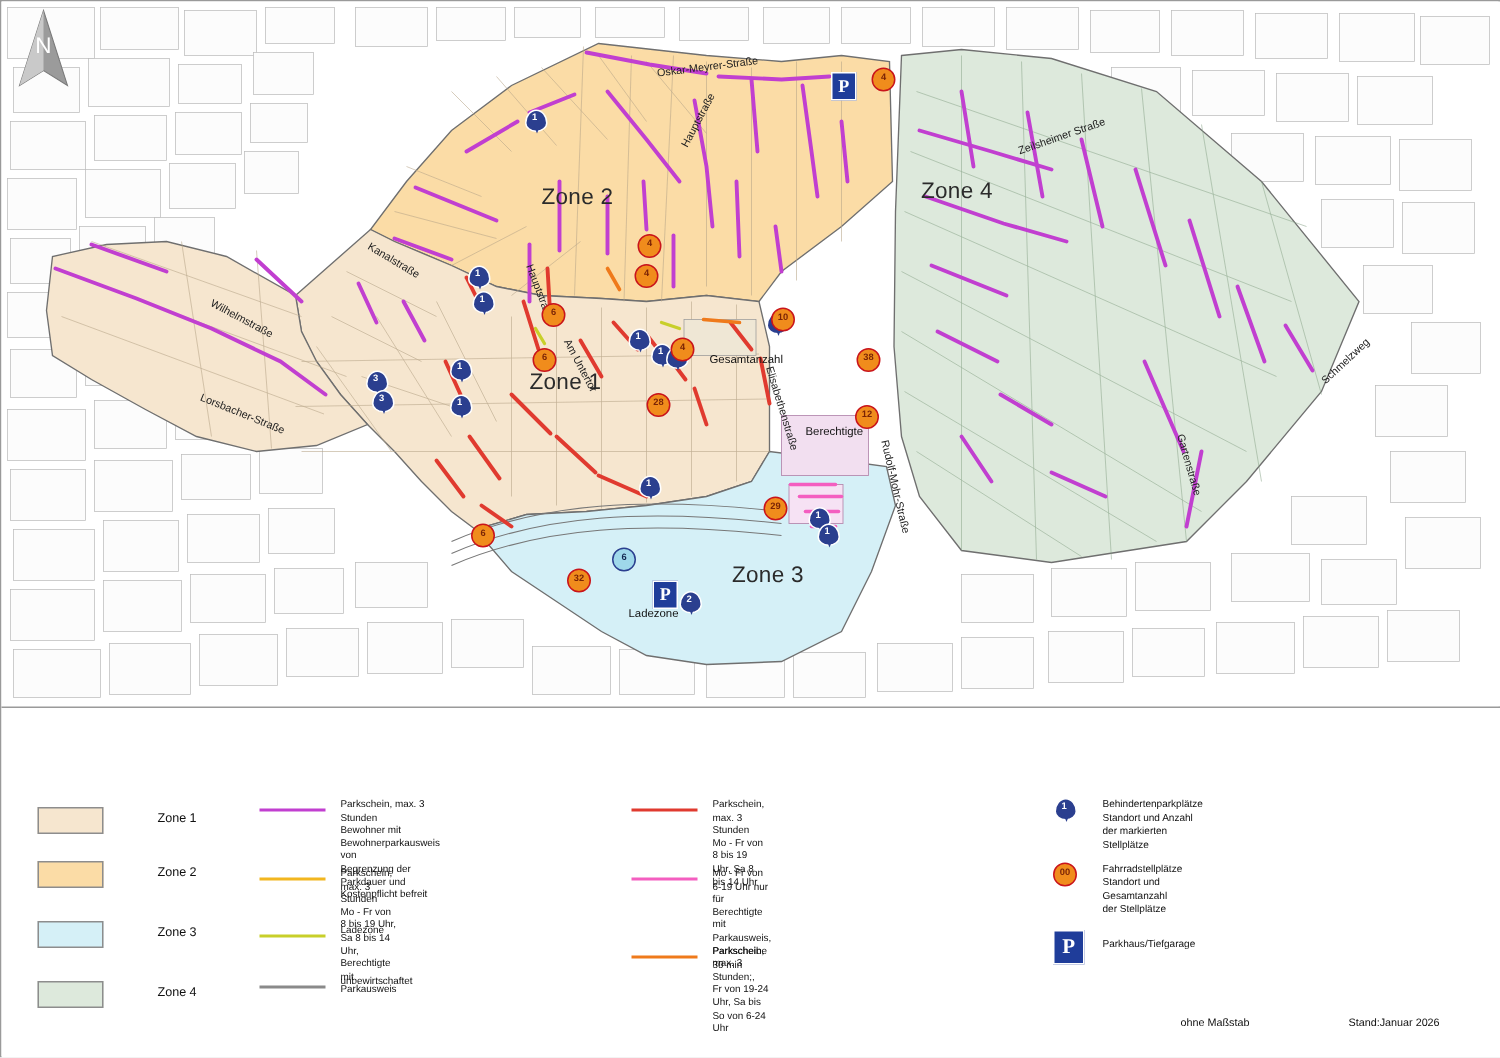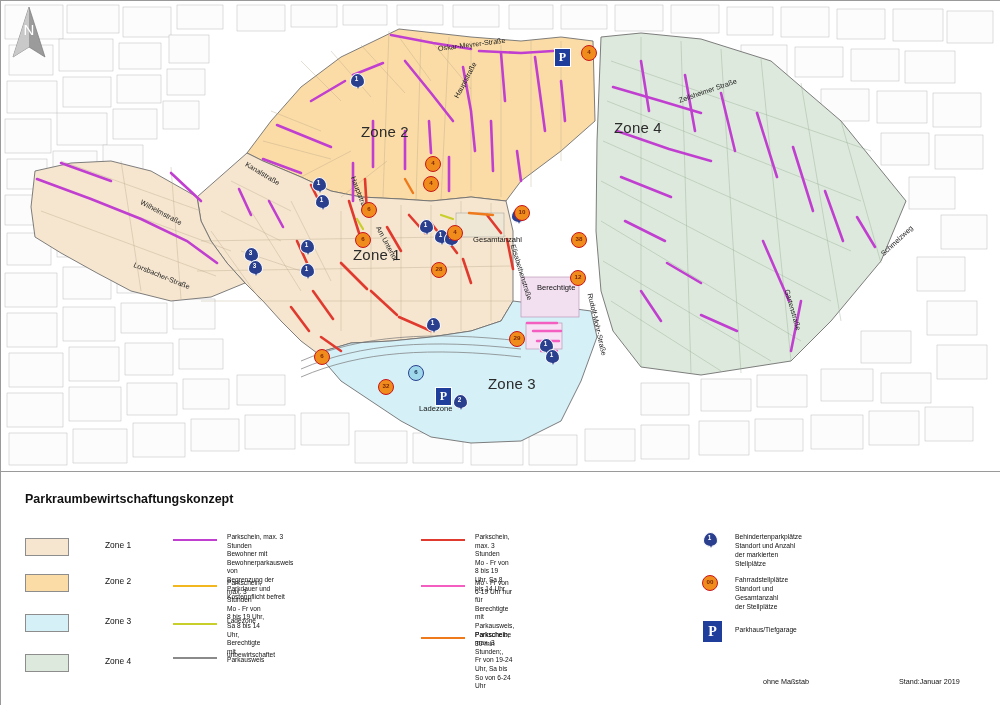--- a/index.html
+++ b/index.html
@@ -75,21 +75,21 @@
   .lg-zone-text{position:absolute;left:80px;top:2px;font-size:8.4px;color:#111;}
 
   .lg-col{position:absolute;}
   .lg-item{position:absolute;}
   .lg-line{position:absolute;left:0;top:5px;width:44px;height:0;border-top-width:2.2px;border-top-style:solid;}
   .lg-text{position:absolute;left:54px;top:-1px;font-size:6.6px;color:#111;line-height:8.6px;}
 
   .lg-icon-item{position:absolute;}
   .lg-icon-text{position:absolute;left:34px;top:0px;font-size:6.7px;color:#111;line-height:9px;}
 
-  #scale-note{position:absolute;left:762px;top:205px;font-size:7.2px;color:#111;}
+  #scale-note{position:absolute;left:786px;top:205px;font-size:7.2px;color:#111;}
   #date-note{position:absolute;left:898px;top:205px;font-size:7.2px;color:#111;}
 </style>
 </head>
 <body>
 
 <div id="page">
 
   <div id="map">
     <svg width="1000" height="470">
 
@@ -415,21 +415,20 @@
     <div class="phouse" style="left:434px;top:386px;">P</div>
 
     <svg id="compass" viewBox="0 0 56 62">
       <polygon points="28,6 44,56 28,46 12,56" fill="#9b9b9b" stroke="#7a7a7a" stroke-width="0.7"></polygon>
       <polygon points="28,6 28,46 12,56" fill="#c9c9c9"></polygon>
       <text x="28" y="34" text-anchor="middle" font-family="Liberation Sans, sans-serif" font-size="15" fill="#ffffff">N</text>
     </svg>
   </div>
 
   <div id="legend">
-    <div id="legend-title">Parkraumbewirtschaftungskonzept</div>
 
     <div class="lg-zone-row" style="top:66px;">
       <div class="lg-swatch" style="background:#f6e6cf;"></div>
       <div class="lg-zone-text">Zone 1</div>
     </div>
     <div class="lg-zone-row" style="top:102px;">
       <div class="lg-swatch" style="background:#fbdca6;"></div>
       <div class="lg-zone-text">Zone 2</div>
     </div>
     <div class="lg-zone-row" style="top:142px;">
@@ -498,15 +497,15 @@
         <div class="lg-icon-text" style="white-space:pre-line;">Fahrradstellplätze
 Standort und Gesamtanzahl der Stellplätze</div>
       </div>
       <div class="lg-icon-item" style="top:88px;">
         <div class="phouse" style="left:1px;top:0px;width:19px;height:21px;line-height:21px;font-size:14px;">P</div>
         <div class="lg-icon-text" style="top:5px;white-space:pre-line;">Parkhaus/Tiefgarage</div>
       </div>
     </div>
 
     <div id="scale-note">ohne Maßstab</div>
-    <div id="date-note">Stand:Januar 2019</div>
+    <div id="date-note">Stand:Januar 2026</div>
   </div>
 </div>
 
 </body></html>

